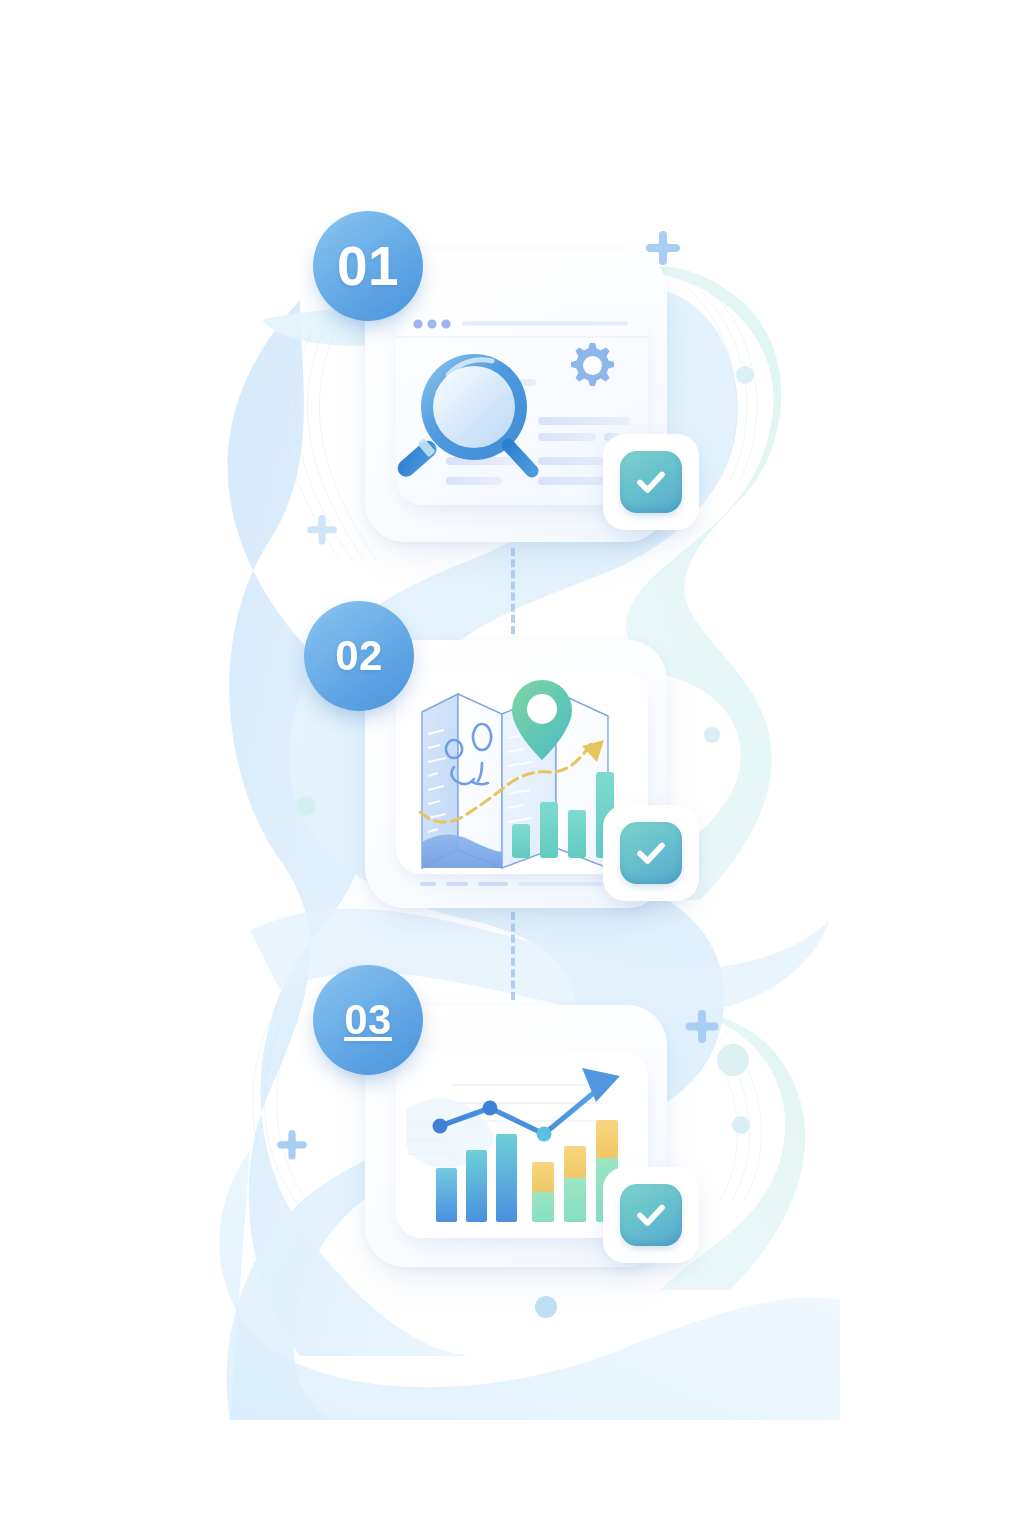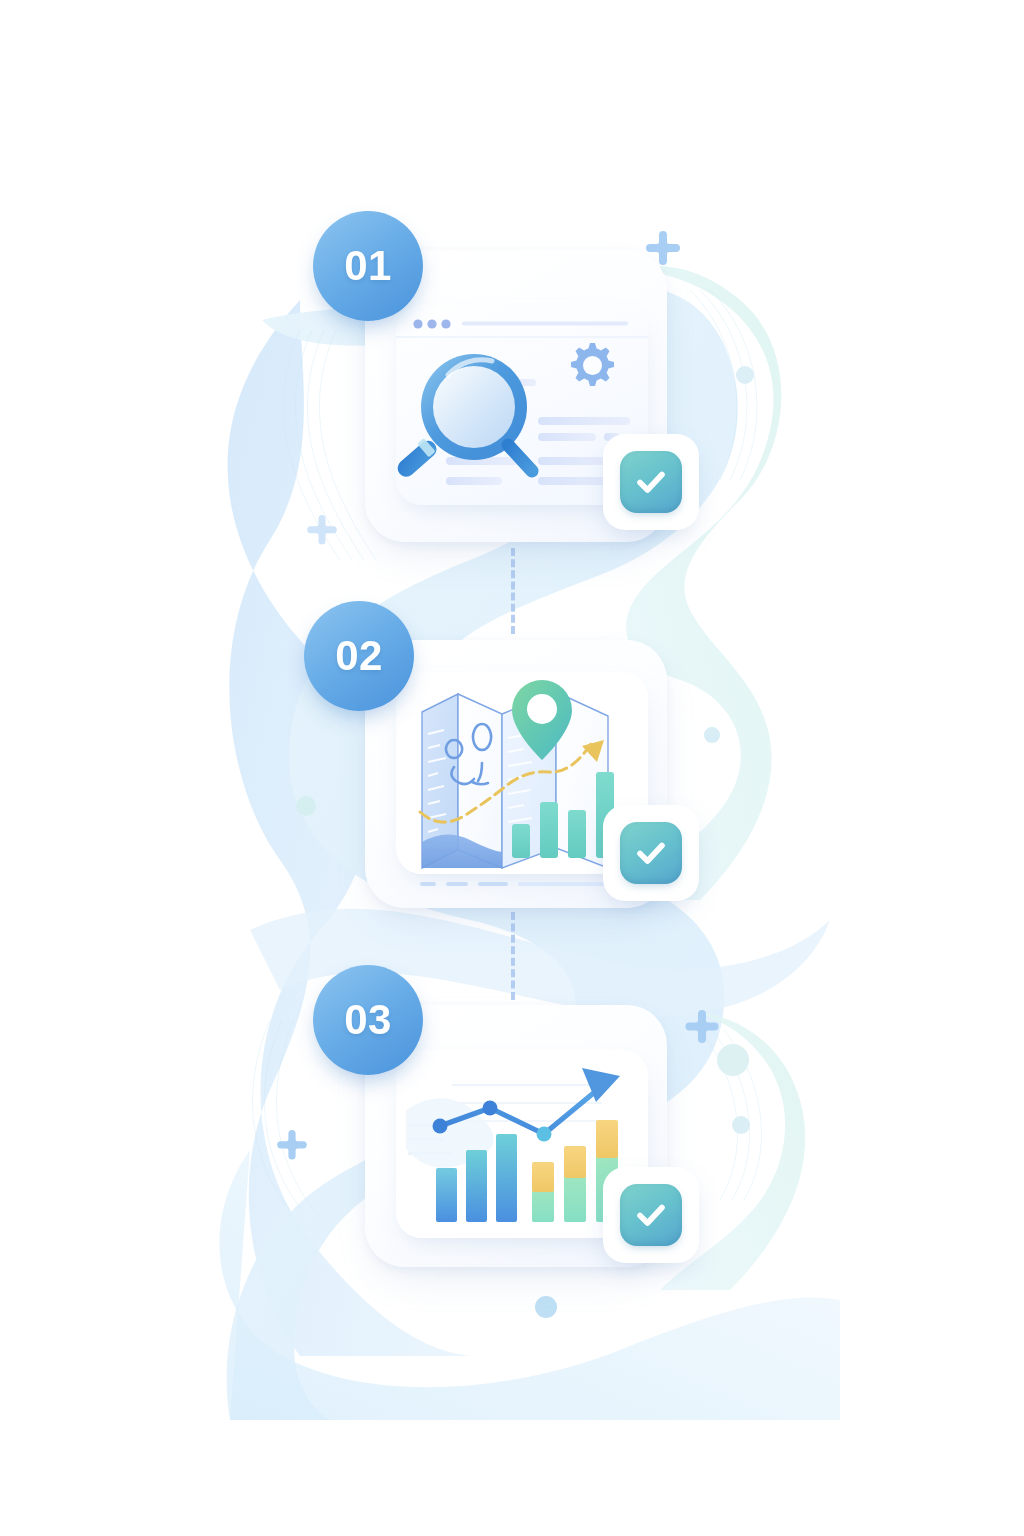--- a/index.html
+++ b/index.html
@@ -230,21 +230,21 @@
           <rect x="-2" y="146" width="46" height="17" rx="8.5" transform="rotate(-41 20 154)" fill="url(#handle)"></rect>
           <rect x="26" y="134" width="9" height="18" rx="2" transform="rotate(-41 30 143)" fill="#bfe6f4" opacity="0.9"></rect>
           <circle cx="78" cy="102" r="53" fill="url(#lensRim)"></circle>
           <circle cx="78" cy="102" r="41" fill="url(#lensGlass)"></circle>
           <path d="M112,140 L136,166" stroke="url(#handle)" stroke-width="13" stroke-linecap="round"></path>
           <path d="M52,70 a44,44 0 0 1 44,-14" stroke="#ffffff" stroke-width="5" stroke-linecap="round" fill="none" opacity="0.65"></path>
         </g>
       </svg>
     </div>
 
-    <div class="badge" style="left:313px;top:211px;width:110px;height:110px;font-size:42px;">
+    <div class="badge" style="left:313px;top:211px;width:110px;height:110px;font-size:55px;">
       <span>01</span>
     </div>
 
     <div class="check-wrap" style="left:603px;top:434px;width:96px;height:96px;">
       <div class="check-tile">
         <svg width="40" height="40" viewBox="0 0 40 40">
           <path d="M9,20.5 L16.5,28 L31,12.5" stroke="#ffffff" stroke-width="5.6" stroke-linecap="round" stroke-linejoin="round" fill="none"></path>
         </svg>
       </div>
     </div>
@@ -425,21 +425,21 @@
         <g>
           <path d="M44,76 L94,58 L148,84 L206,36" fill="none" stroke="url(#trend)" stroke-width="5.2" stroke-linecap="round" stroke-linejoin="round"></path>
           <path d="M186,18 L224,26 L200,52 Z" fill="#5097e0"></path>
           <circle cx="44" cy="76" r="7.5" fill="#3d82d8"></circle>
           <circle cx="94" cy="58" r="7.5" fill="#3d82d8"></circle>
           <circle cx="148" cy="84" r="7.5" fill="#5cbfe4"></circle>
         </g>
       </svg>
     </div>
 
-    <div class="badge" style="left:313px;top:965px;width:110px;height:110px;font-size:42px;">
+    <div class="badge" style="left:313px;top:965px;width:110px;height:110px;font-size:42px;text-decoration:underline;">
       <span>03</span>
     </div>
 
     <div class="check-wrap" style="left:603px;top:1167px;width:96px;height:96px;">
       <div class="check-tile">
         <svg width="40" height="40" viewBox="0 0 40 40">
           <path d="M9,20.5 L16.5,28 L31,12.5" stroke="#ffffff" stroke-width="5.6" stroke-linecap="round" stroke-linejoin="round" fill="none"></path>
         </svg>
       </div>
     </div>

